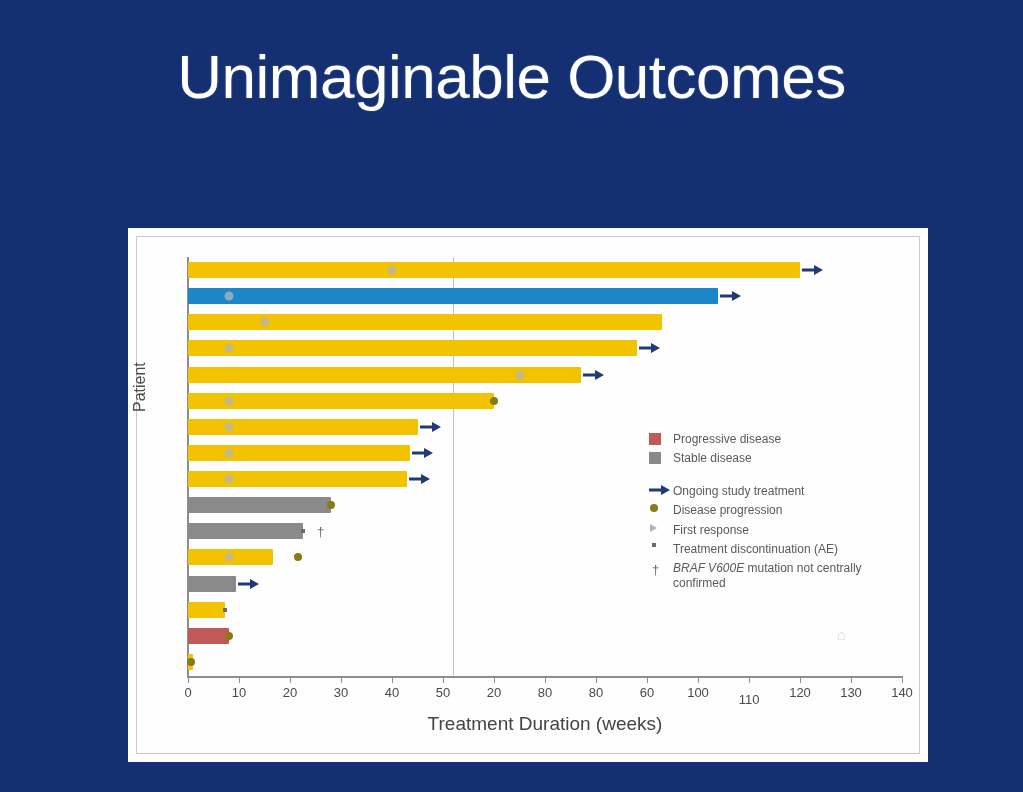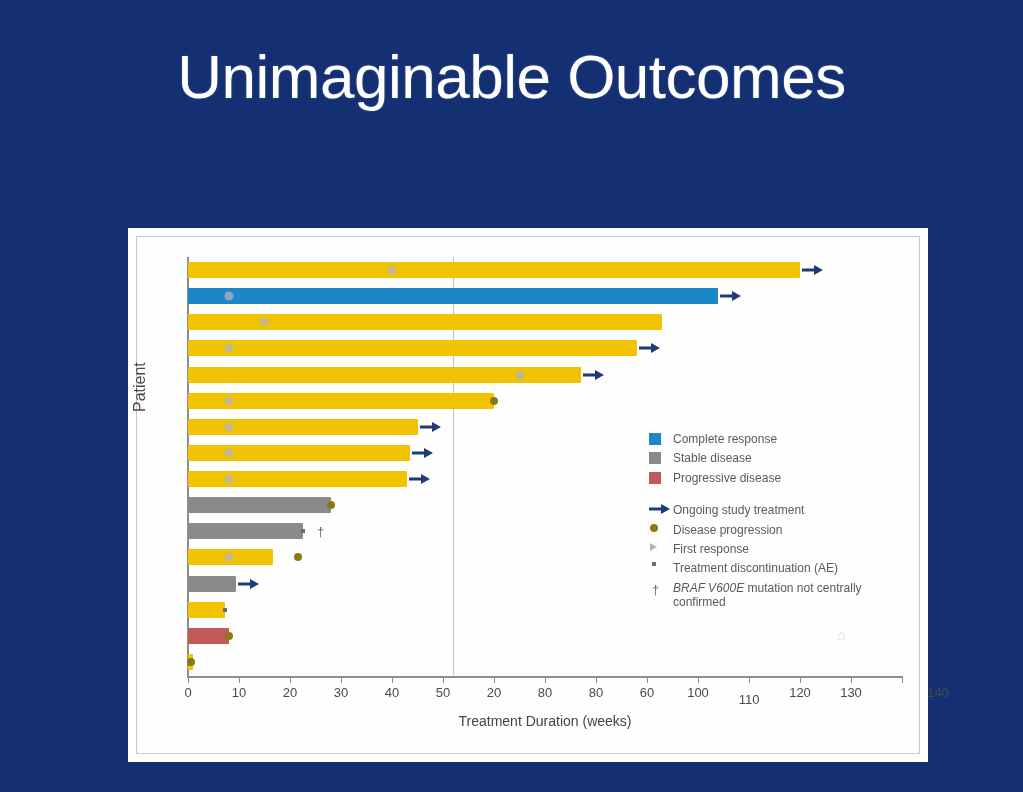--- a/index.html
+++ b/index.html
@@ -141,21 +141,21 @@
     color: #4a4a4a;
     transform: translateX(-50%);
     white-space: nowrap;
   }
   #x-axis-title {
     position: absolute;
     left: 50px;
     top: 476px;
     width: 716px;
     text-align: center;
-    font-size: 14px;
+    font-size: 19px;
     color: #444444;
   }
   #y-axis-title {
     position: absolute;
     left: -6px;
     top: 175px;
     font-size: 16px;
     color: #4a4a4a;
     transform: rotate(-90deg);
     transform-origin: left top;
@@ -380,45 +380,39 @@
         <div class="x-tick-label" style="left: 510px;">60</div>
         <div class="x-tick" style="left: 561px;"></div>
         <div class="x-tick-label" style="left: 561px;">100</div>
         <div class="x-tick" style="left: 612px;"></div>
         <div class="x-tick-label" style="left: 612px; margin-top: 7px;">110</div>
         <div class="x-tick" style="left: 663px;"></div>
         <div class="x-tick-label" style="left: 663px;">120</div>
         <div class="x-tick" style="left: 714px;"></div>
         <div class="x-tick-label" style="left: 714px;">130</div>
         <div class="x-tick" style="left: 765px;"></div>
-        <div class="x-tick-label" style="left: 765px; margin-left: 36px;">140</div>
+        <div class="x-tick-label" style="left: 765px;">140</div>
       </div>
 
     <div id="x-axis-title">Treatment Duration (weeks)</div>
 
     <div id="y-axis-title">Patient</div>
 
     <div id="legend">
         <div class="legend-item">
           <span class="legend-glyph">
-            <span class="swatch complete"></span>
-          </span>
-          <span class="legend-label">Complete response</span>
+            <span class="swatch progressive"></span>
+          </span>
+          <span class="legend-label">Progressive disease</span>
         </div>
         <div class="legend-item">
           <span class="legend-glyph">
             <span class="swatch stable"></span>
           </span>
           <span class="legend-label">Stable disease</span>
-        </div>
-        <div class="legend-item">
-          <span class="legend-glyph">
-            <span class="swatch progressive"></span>
-          </span>
-          <span class="legend-label">Progressive disease</span>
         </div>
         <div class="legend-gap"></div>
         <div class="legend-item">
           <span class="legend-glyph">
             <svg width="22" height="10" viewBox="0 0 22 10">
               <path d="M0 5 L14 5" stroke="#1f3a74" stroke-width="3"></path>
               <path d="M12 0 L21 5 L12 10 Z" fill="#1f3a74"></path>
             </svg>
           </span>
           <span class="legend-label">Ongoing study treatment</span>

